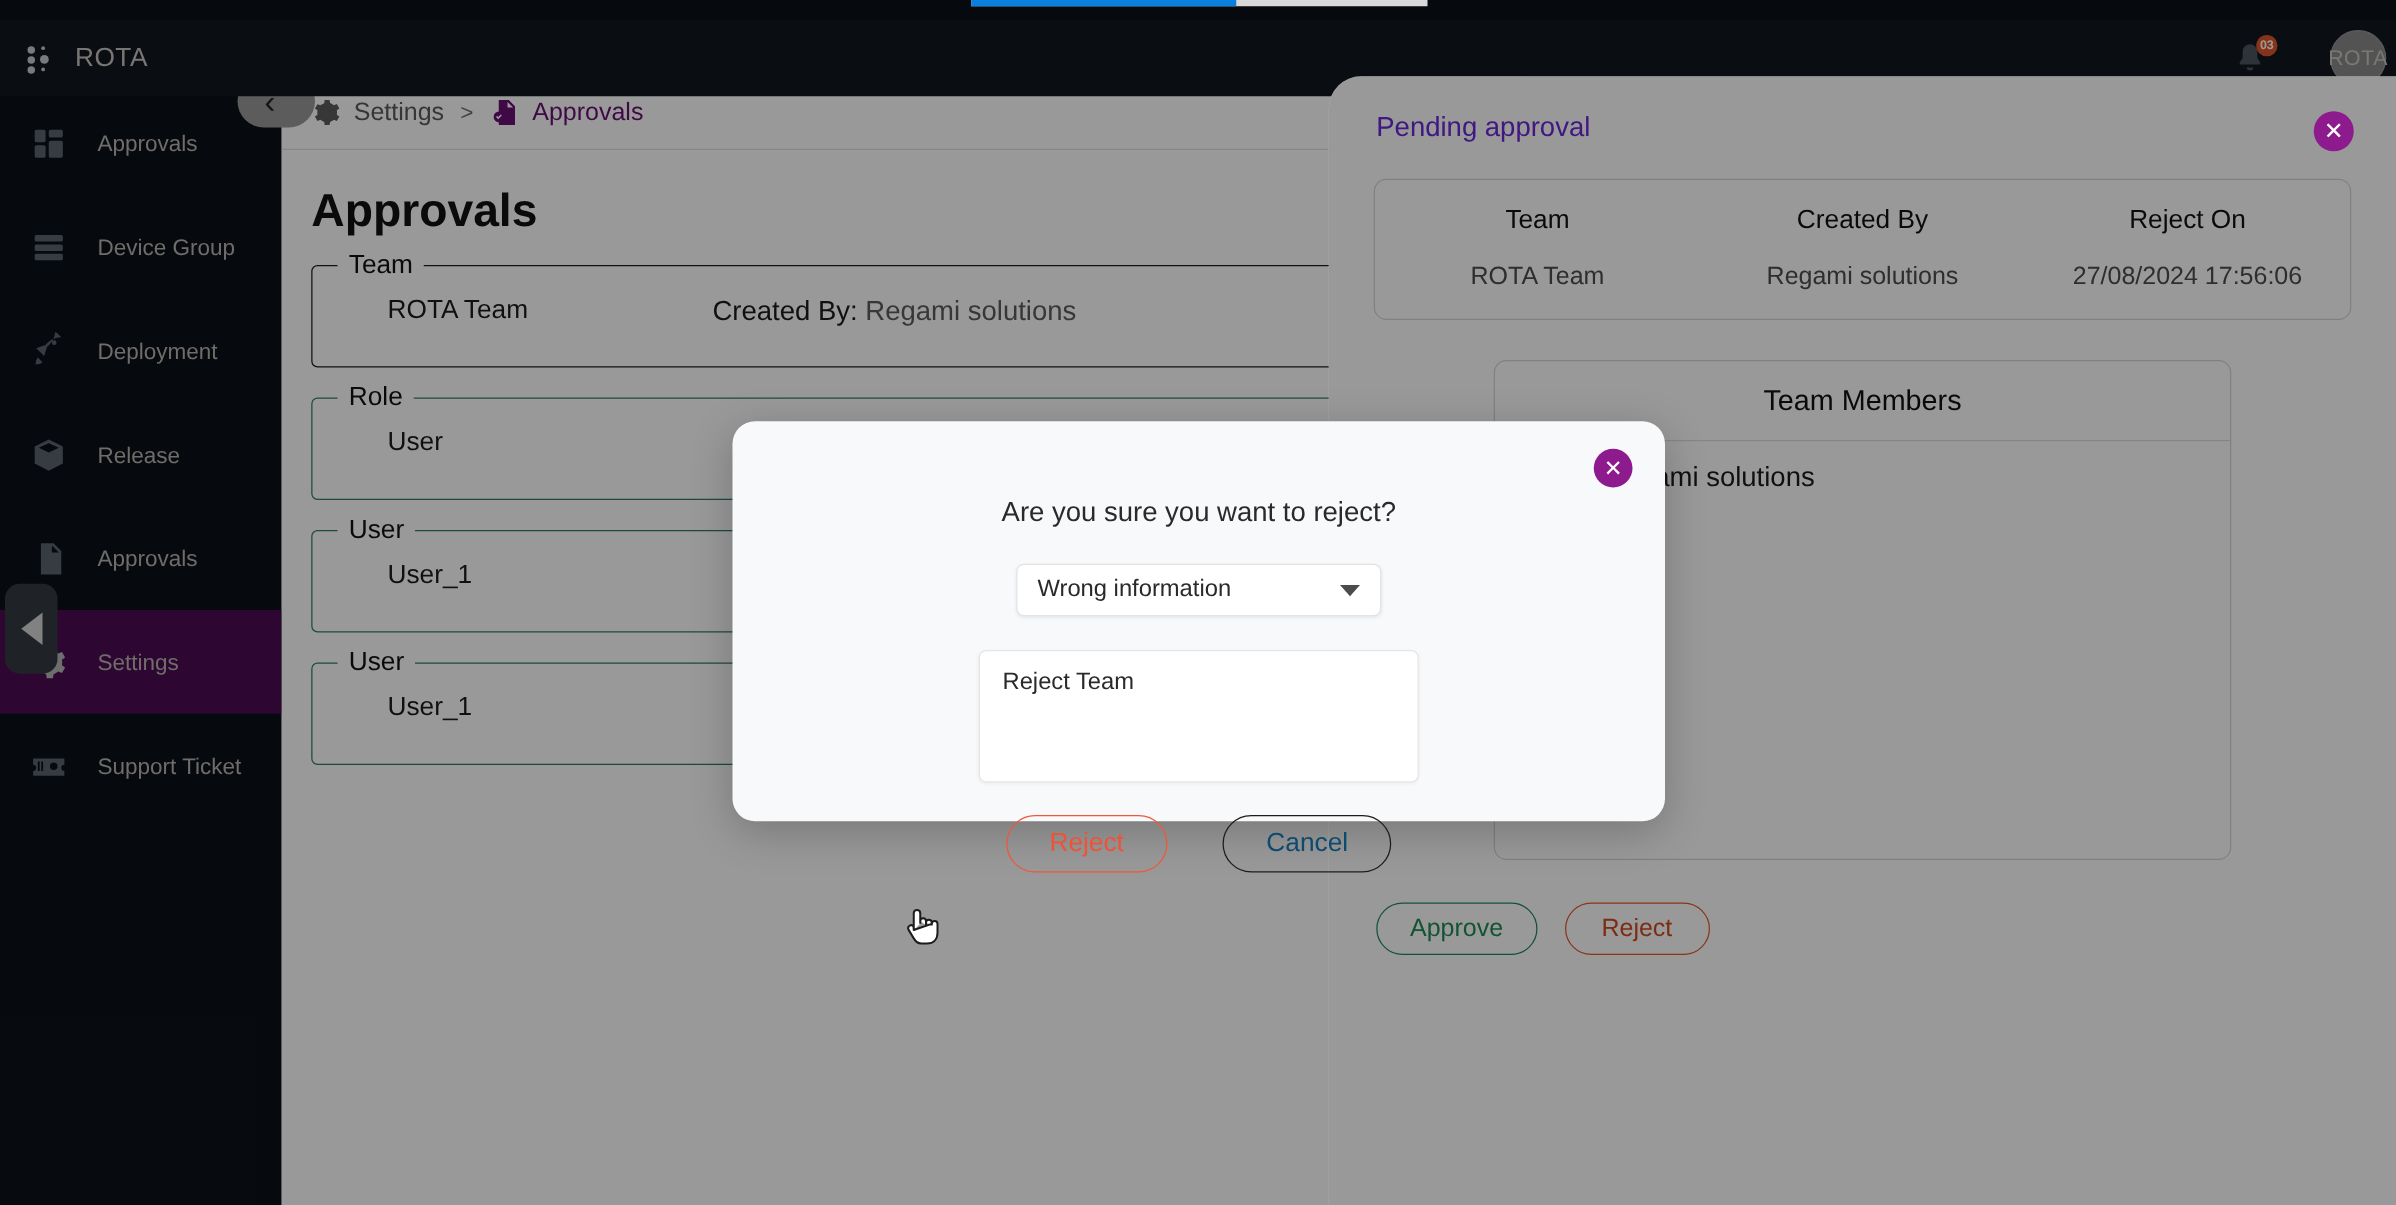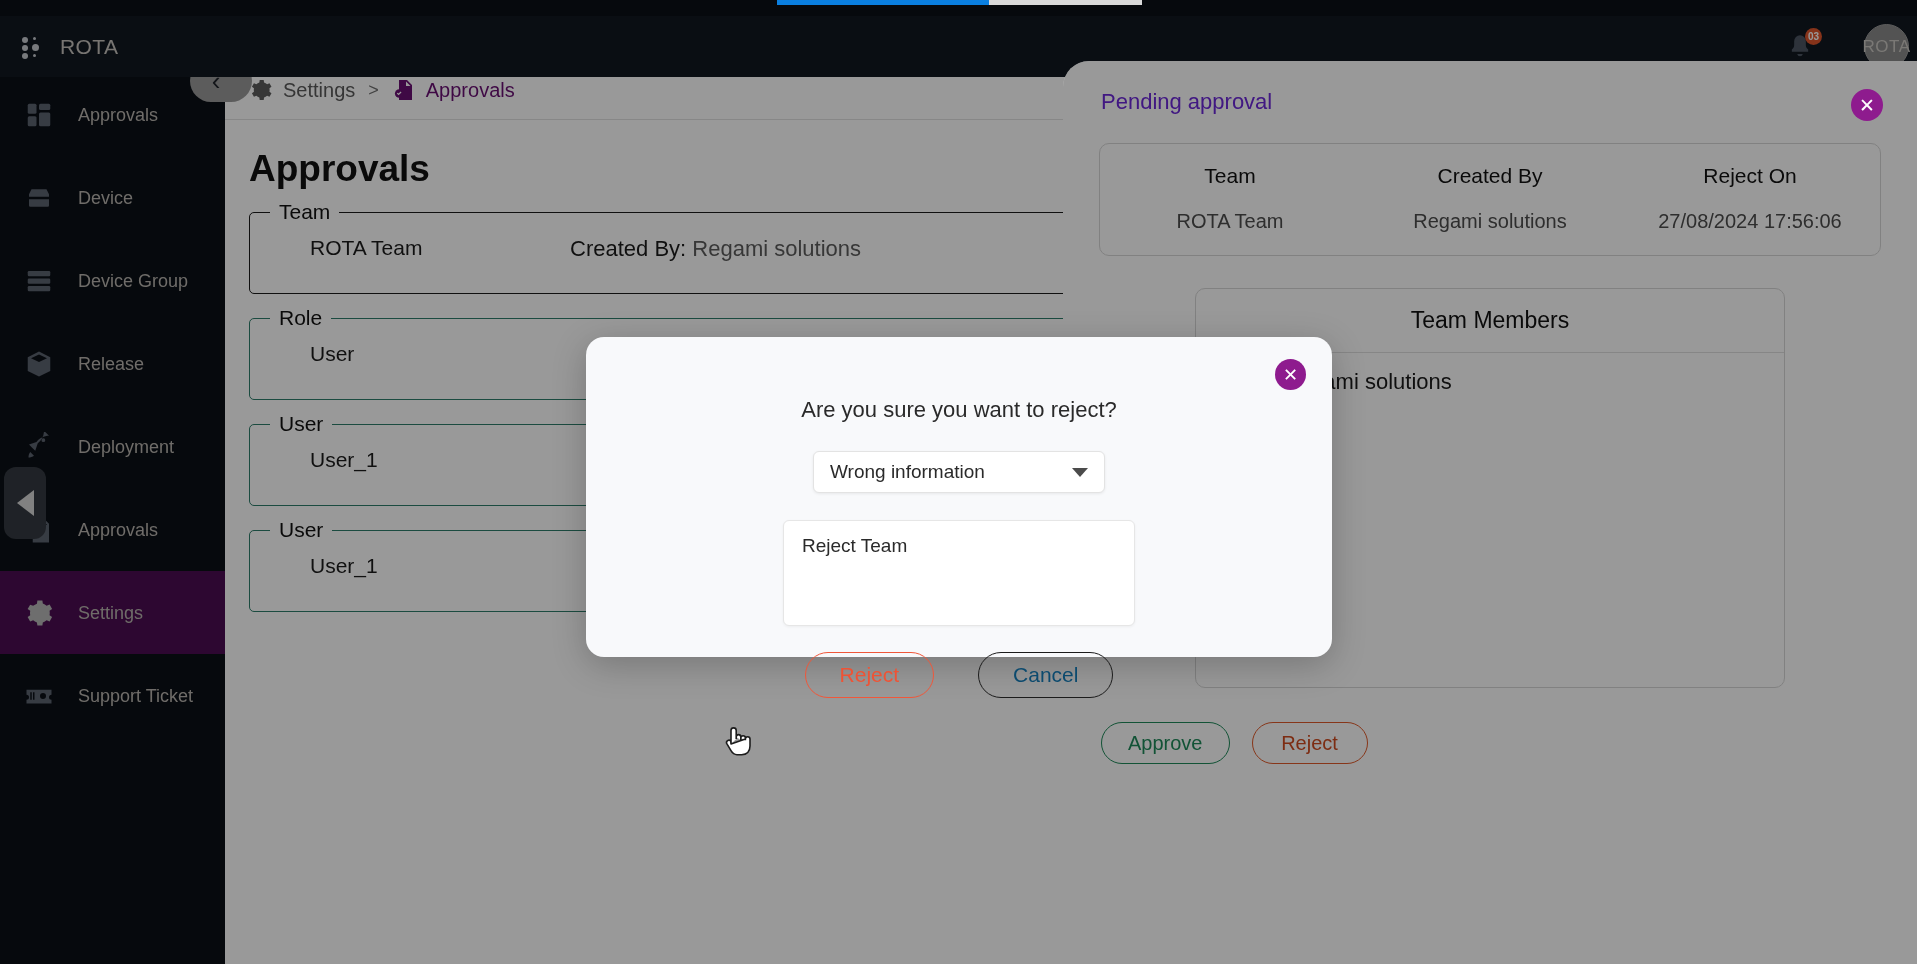--- a/index.html
+++ b/index.html
@@ -240,56 +240,48 @@
         <svg viewBox="0 0 24 24">
             <rect x="3" y="3" width="7" height="8" rx="1.2"></rect>
             <rect x="12" y="3" width="9" height="5" rx="1.2"></rect>
             <rect x="3" y="13" width="7" height="8" rx="1.2"></rect>
             <rect x="12" y="10" width="9" height="11" rx="1.2"></rect>
           </svg>
       </span>
       <span class="nav-label">Approvals</span>
     </div>
 
-    <div class="nav-item">
-      <span class="nav-icon">
-        <svg viewBox="0 0 24 24">
-            <path d="M4 9l2-4h12l2 4v2H4V9zm0 4h16v5a1 1 0 01-1 1H5a1 1 0 01-1-1v-5zm9 2.5h4v1.5h-4z"></path>
-          </svg>
-      </span>
-      <span class="nav-label">Device</span>
-    </div>
 
     <div class="nav-item">
       <span class="nav-icon">
         <svg viewBox="0 0 24 24">
             <rect x="3" y="4" width="18" height="4.2" rx="1"></rect>
             <rect x="3" y="10" width="18" height="4.2" rx="1"></rect>
             <rect x="3" y="16" width="18" height="4.2" rx="1"></rect>
           </svg>
       </span>
       <span class="nav-label">Device Group</span>
     </div>
 
     <div class="nav-item">
       <span class="nav-icon">
         <svg viewBox="0 0 24 24">
+            <path d="M20 3c-4 0-7.6 1.8-10 5L7 9l-3 1 2.5 2.5L9 15l1-3 1-3c3.2-2.4 5-6 5-10zM5 16c-1 1-1.4 3-1.4 4.4C5 20.4 7 20 8 19l-3-3zm10.5-8a1.5 1.5 0 110-3 1.5 1.5 0 010 3z"></path>
+          </svg>
+      </span>
+      <span class="nav-label">Deployment</span>
+    </div>
+
+    <div class="nav-item">
+      <span class="nav-icon">
+        <svg viewBox="0 0 24 24">
             <path d="M12 2l9 4.5v11L12 22l-9-4.5v-11L12 2zm0 2.4L5.6 7.4 12 10.4l6.4-3L12 4.4z"></path>
           </svg>
       </span>
       <span class="nav-label">Release</span>
-    </div>
-
-    <div class="nav-item">
-      <span class="nav-icon">
-        <svg viewBox="0 0 24 24">
-            <path d="M20 3c-4 0-7.6 1.8-10 5L7 9l-3 1 2.5 2.5L9 15l1-3 1-3c3.2-2.4 5-6 5-10zM5 16c-1 1-1.4 3-1.4 4.4C5 20.4 7 20 8 19l-3-3zm10.5-8a1.5 1.5 0 110-3 1.5 1.5 0 010 3z"></path>
-          </svg>
-      </span>
-      <span class="nav-label">Deployment</span>
     </div>
 
     <div class="nav-item">
       <span class="nav-icon">
         <svg viewBox="0 0 24 24">
             <path d="M7 2h8l5 5v15H7V2zm7 1.5V8h4.5L14 3.5zM9 12h9v1.6H9V12zm0 3.2h9v1.6H9v-1.6zm0 3.2h6V20H9v-1.6z"></path>
           </svg>
       </span>
       <span class="nav-label">Approvals</span>
     </div>

